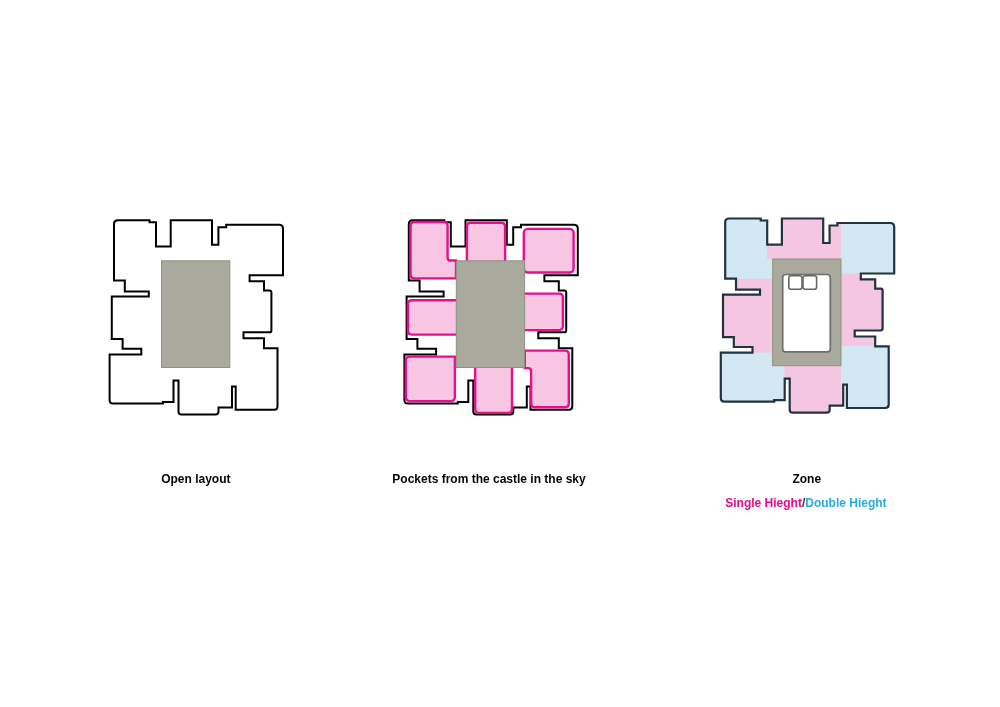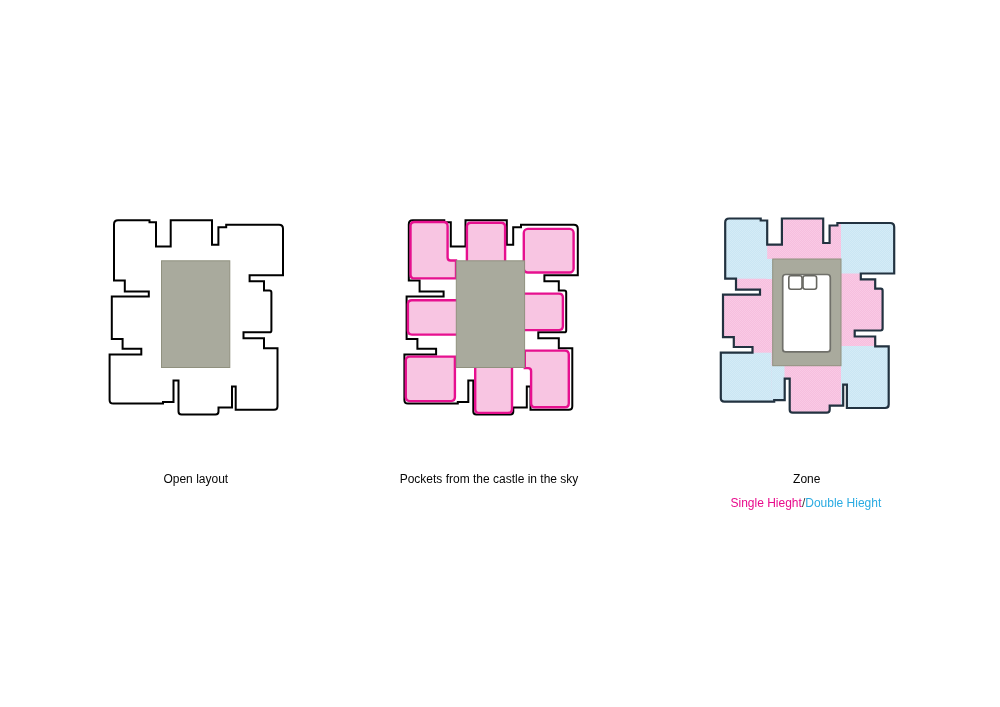--- a/index.html
+++ b/index.html
@@ -1,17 +1,17 @@
 <!DOCTYPE html>
 <html><head>
 <meta charset="utf-8">
 <style>
   html,body{margin:0;padding:0;background:#ffffff;}
   .page{position:relative;width:1000px;height:707px;background:#ffffff;overflow:hidden;
-        font-family:"Liberation Sans", sans-serif;}
+        font-family:"Liberation Sans", sans-serif;font-weight:bold;}
 </style>
 </head>
 <body>
 <div class="page">
 <svg width="1000" height="707" viewBox="0 0 1000 707" xmlns="http://www.w3.org/2000/svg">
 <defs>
 
   <path id="plan" d="
     M 118,220.3
     L 149.5,220.3 L 149.5,222.3 L 156,222.3

